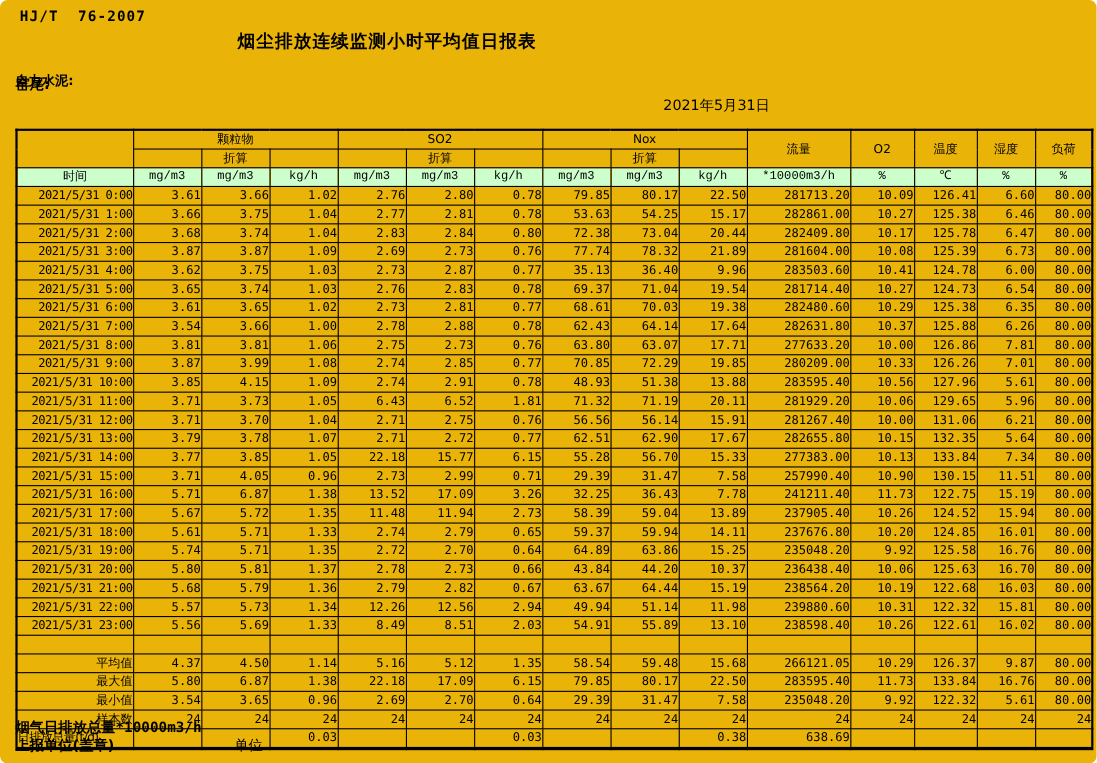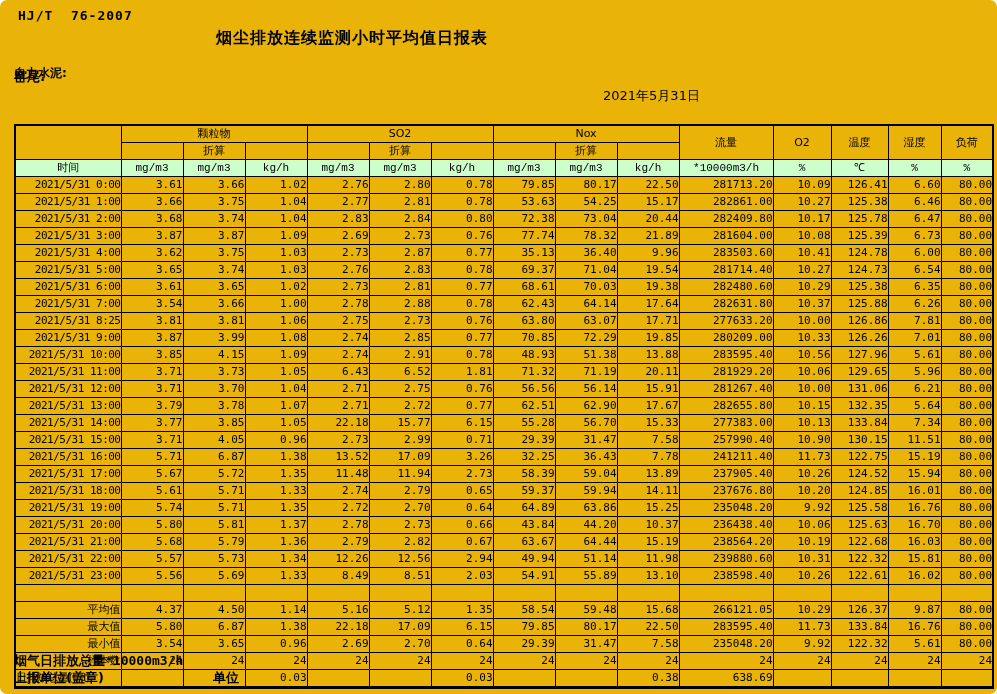--- a/index.html
+++ b/index.html
@@ -4,36 +4,36 @@
 <style>
   html,body{margin:0;padding:0;background:#fff;}
   .page{position:relative;width:997px;height:694px;background:#eab308;color:#000;
         font-family:"DejaVu Sans","Liberation Sans",sans-serif;overflow:hidden;border-radius:7px;}
   .doc-code{position:absolute;left:18px;top:8px;font-family:"DejaVu Sans Mono","Liberation Mono",monospace;
         font-weight:bold;font-size:13px;white-space:pre;letter-spacing:1px;}
   .title{position:absolute;left:216px;top:28px;font-size:16px;font-weight:bold;letter-spacing:1px;}
   .company{position:absolute;left:14px;top:65px;font-size:12px;font-weight:bold;}
   .section{position:absolute;left:14px;top:68px;font-size:13px;font-weight:bold;}
   .date{position:absolute;left:603px;top:87px;font-size:13px;}
-  table.report{position:absolute;left:14px;top:124px;width:978px;table-layout:fixed;
+  table.report{position:absolute;left:14px;top:117px;width:978px;table-layout:fixed;
         border-collapse:collapse;border:2px solid #000;border-bottom:3px solid #000;}
   table.report td{border:1px solid #000;height:16px;padding:0;font-size:11px;line-height:14px;
         overflow:hidden;white-space:nowrap;vertical-align:middle;}
   thead td{text-align:center;font-size:12px;}
   .green{background:#ccffcc;margin-left:20px;}
   .u{font-family:Liberation Mono, monospace;font-size:11px;text-align:center;}
   .n{font-family:"DejaVu Sans Mono","Liberation Mono",monospace;text-align:right;padding-right:8px;}
   .t{font-family:"DejaVu Sans Mono","Liberation Mono",monospace;text-align:right;padding-right:5px;
      font-size:10.5px;letter-spacing:-0.5px;white-space:pre;}
   .lbl{text-align:right;padding-right:2px;font-size:12px;}
   .lbl-left{text-align:left;padding-left:1px;font-size:12px;letter-spacing:-0.5px;}
   .footer-note{position:absolute;left:14px;top:652px;font-size:13px;font-weight:bold;
      font-family:"DejaVu Sans Mono","Liberation Mono",monospace;}
   .footer-report-unit{position:absolute;left:14px;top:669px;font-size:13px;font-weight:bold;}
-  .footer-unit{position:absolute;left:213px;top:669px;font-size:13px;font-weight:bold;}
+  .footer-unit{position:absolute;left:213px;top:669px;font-size:13px;font-weight:normal;}
 </style>
 </head>
 <body>
 
 <div class="page">
 
   <div class="doc-code">HJ/T  76-2007</div>
   <div class="title">烟尘排放连续监测小时平均值日报表</div>
   <div class="company">自力水泥:</div>
   <div class="section">窑尾:</div>
@@ -229,21 +229,21 @@
           <td class="n">62.43</td>
           <td class="n">64.14</td>
           <td class="n">17.64</td>
           <td class="n">282631.80</td>
           <td class="n">10.37</td>
           <td class="n">125.88</td>
           <td class="n">6.26</td>
           <td class="n">80.00</td>
         </tr>
         <tr>
-          <td class="t">2021/5/31  8:25</td>
+          <td class="t">2021/5/31  8:00</td>
           <td class="n">3.81</td>
           <td class="n">3.81</td>
           <td class="n">1.06</td>
           <td class="n">2.75</td>
           <td class="n">2.73</td>
           <td class="n">0.76</td>
           <td class="n">63.80</td>
           <td class="n">63.07</td>
           <td class="n">17.71</td>
           <td class="n">277633.20</td>

